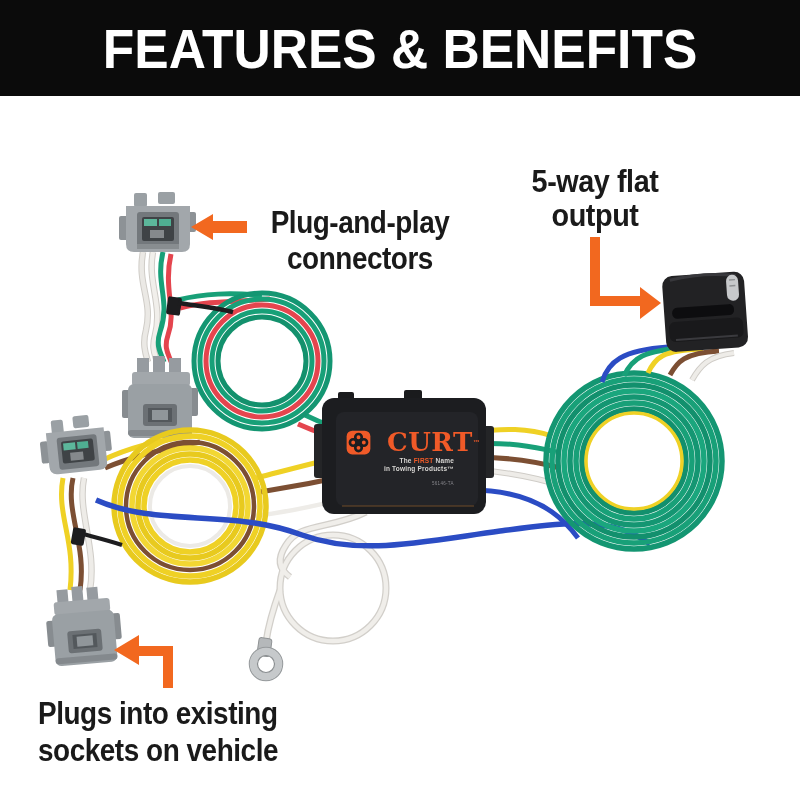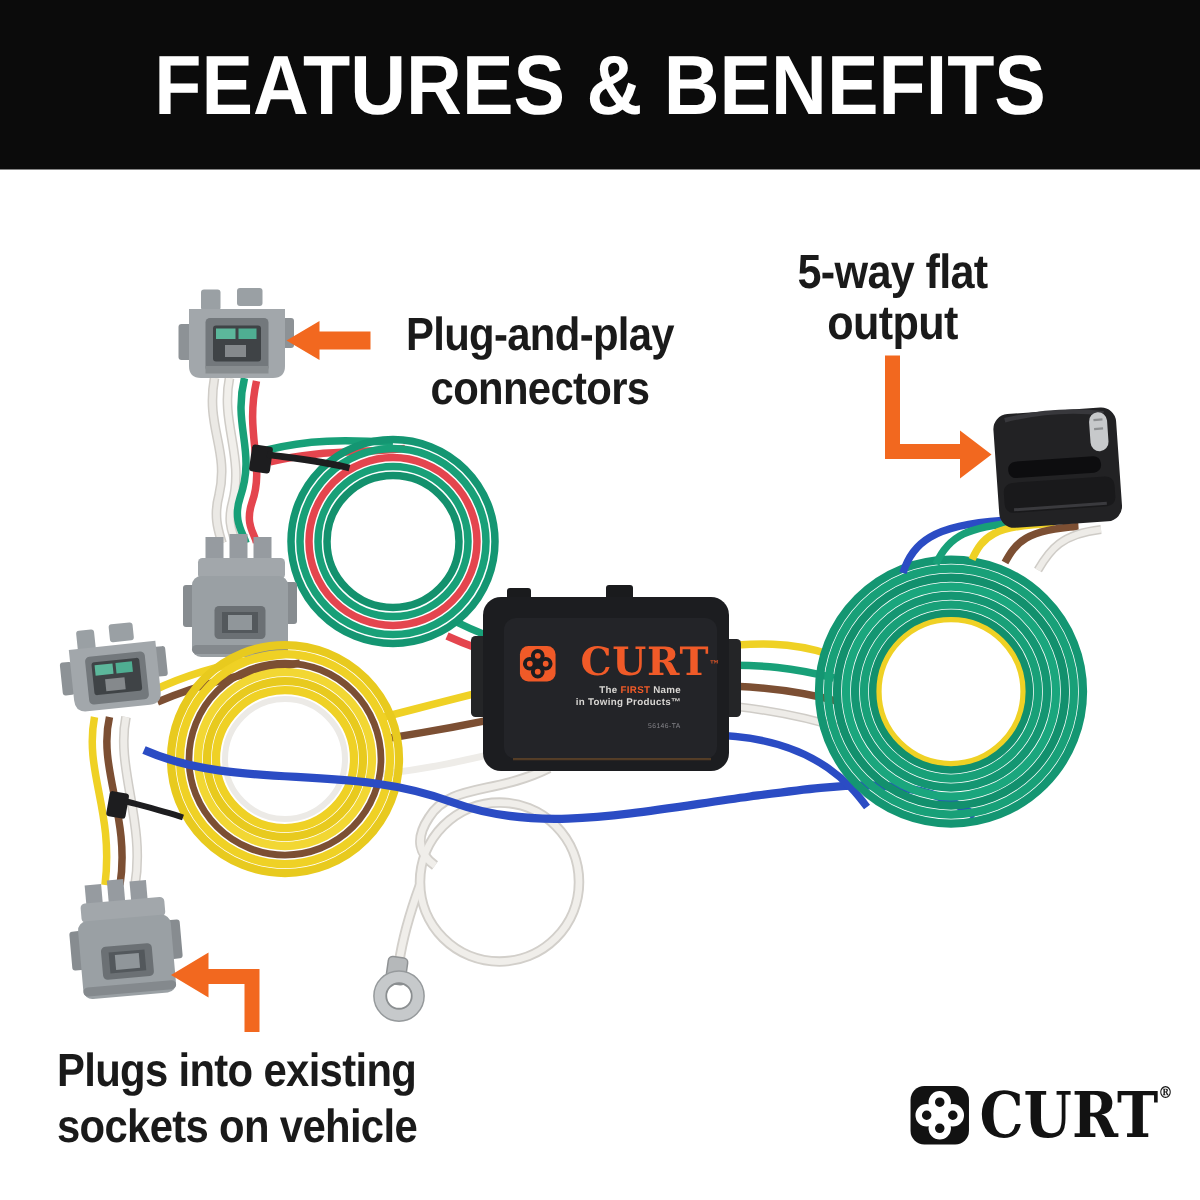--- a/index.html
+++ b/index.html
@@ -1,18 +1,18 @@
 <!DOCTYPE html>
 <html><head>
 <meta charset="utf-8">
 <style>
   html,body{margin:0;padding:0;background:#fff;}
   .stage{position:relative;width:800px;height:800px;background:#fff;overflow:hidden;
          font-family:"Liberation Sans",sans-serif;}
-  .banner{position:absolute;left:0;top:0;width:800px;height:113px;background:#0b0b0b;
+  .banner{position:absolute;left:0;top:0;width:800px;height:96px;background:#0b0b0b;
           display:flex;align-items:center;justify-content:center;}
   .banner h1{margin:0;color:#ffffff;font-size:56px;font-weight:bold;letter-spacing:0px;
              transform:scaleX(.92);white-space:nowrap;}
   .scene{position:absolute;left:0;top:113px;width:800px;height:687px;}
   .scene svg.main{position:absolute;left:0;top:0;}
   .callout{position:absolute;color:#1a1a1a;font-weight:bold;font-size:31px;
            letter-spacing:-.5px;line-height:36px;white-space:nowrap;}
   .co-center{text-align:center;transform:scaleX(.9);transform-origin:center top;}
   .co-left{text-align:left;transform:scaleX(.9);transform-origin:left top;line-height:37px;}
   #co1{left:243px;top:92px;width:234px;}
@@ -265,28 +265,15 @@
         </svg>
         <span class="module-brand"><span>CURT</span><span class="module-tm">™</span></span>
       </div>
       <div class="tagline">
         <span>The </span><span class="hl">FIRST</span><span> Name</span><br>
         <span>in Towing Products™</span>
       </div>
     </div>
     <div class="part-code">56146-TA</div>
 
-    <div class="footer-logo">
-      <svg class="cicon" viewBox="0 0 40 40">
-        <rect x="1" y="1" width="38" height="38" rx="9" fill="#121212"></rect>
-        <g stroke="#ffffff" stroke-width="4.2" fill="none">
-          <circle cx="20" cy="11.5" r="5.2"></circle>
-            <circle cx="28.5" cy="20" r="5.2"></circle>
-          <circle cx="20" cy="28.5" r="5.2"></circle>
-            <circle cx="11.5" cy="20" r="5.2"></circle>
-        </g>
-        <circle cx="20" cy="20" r="3.6" fill="#ffffff"></circle>
-      </svg>
-      <span class="footer-brand"><span>CURT</span><span class="footer-reg">®</span></span>
-    </div>
 
   </div>
 </div>
 
 </body></html>

